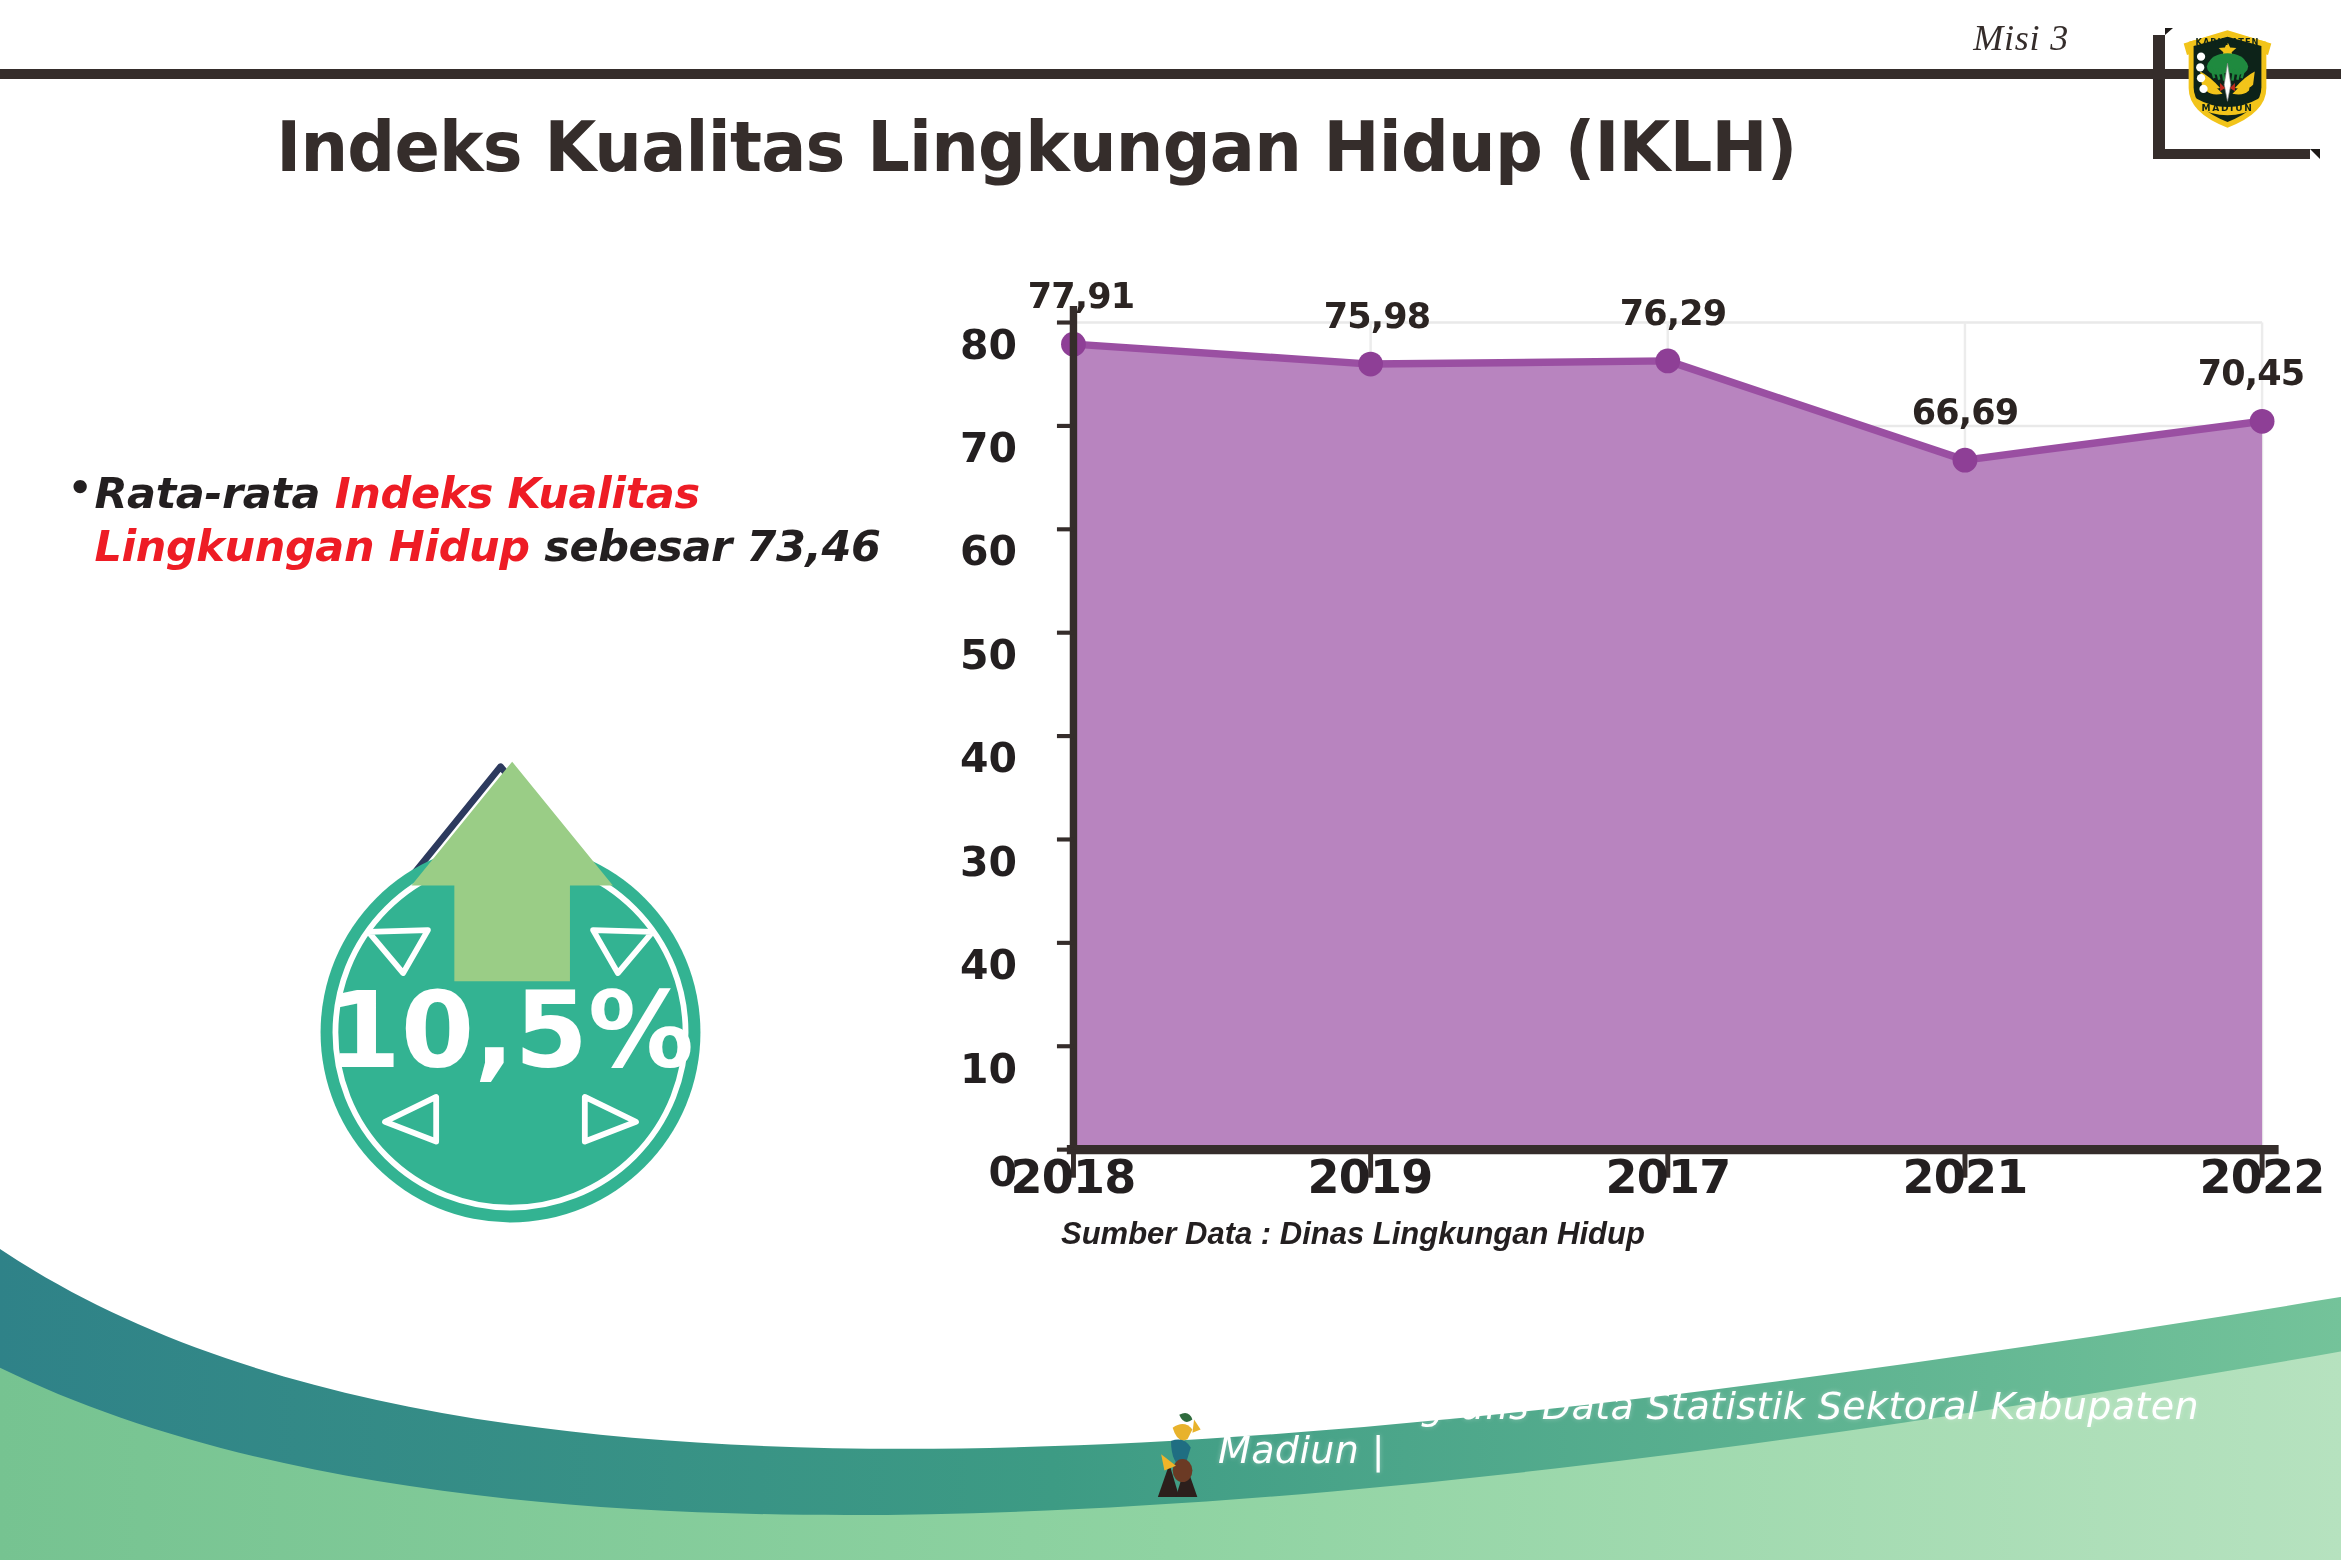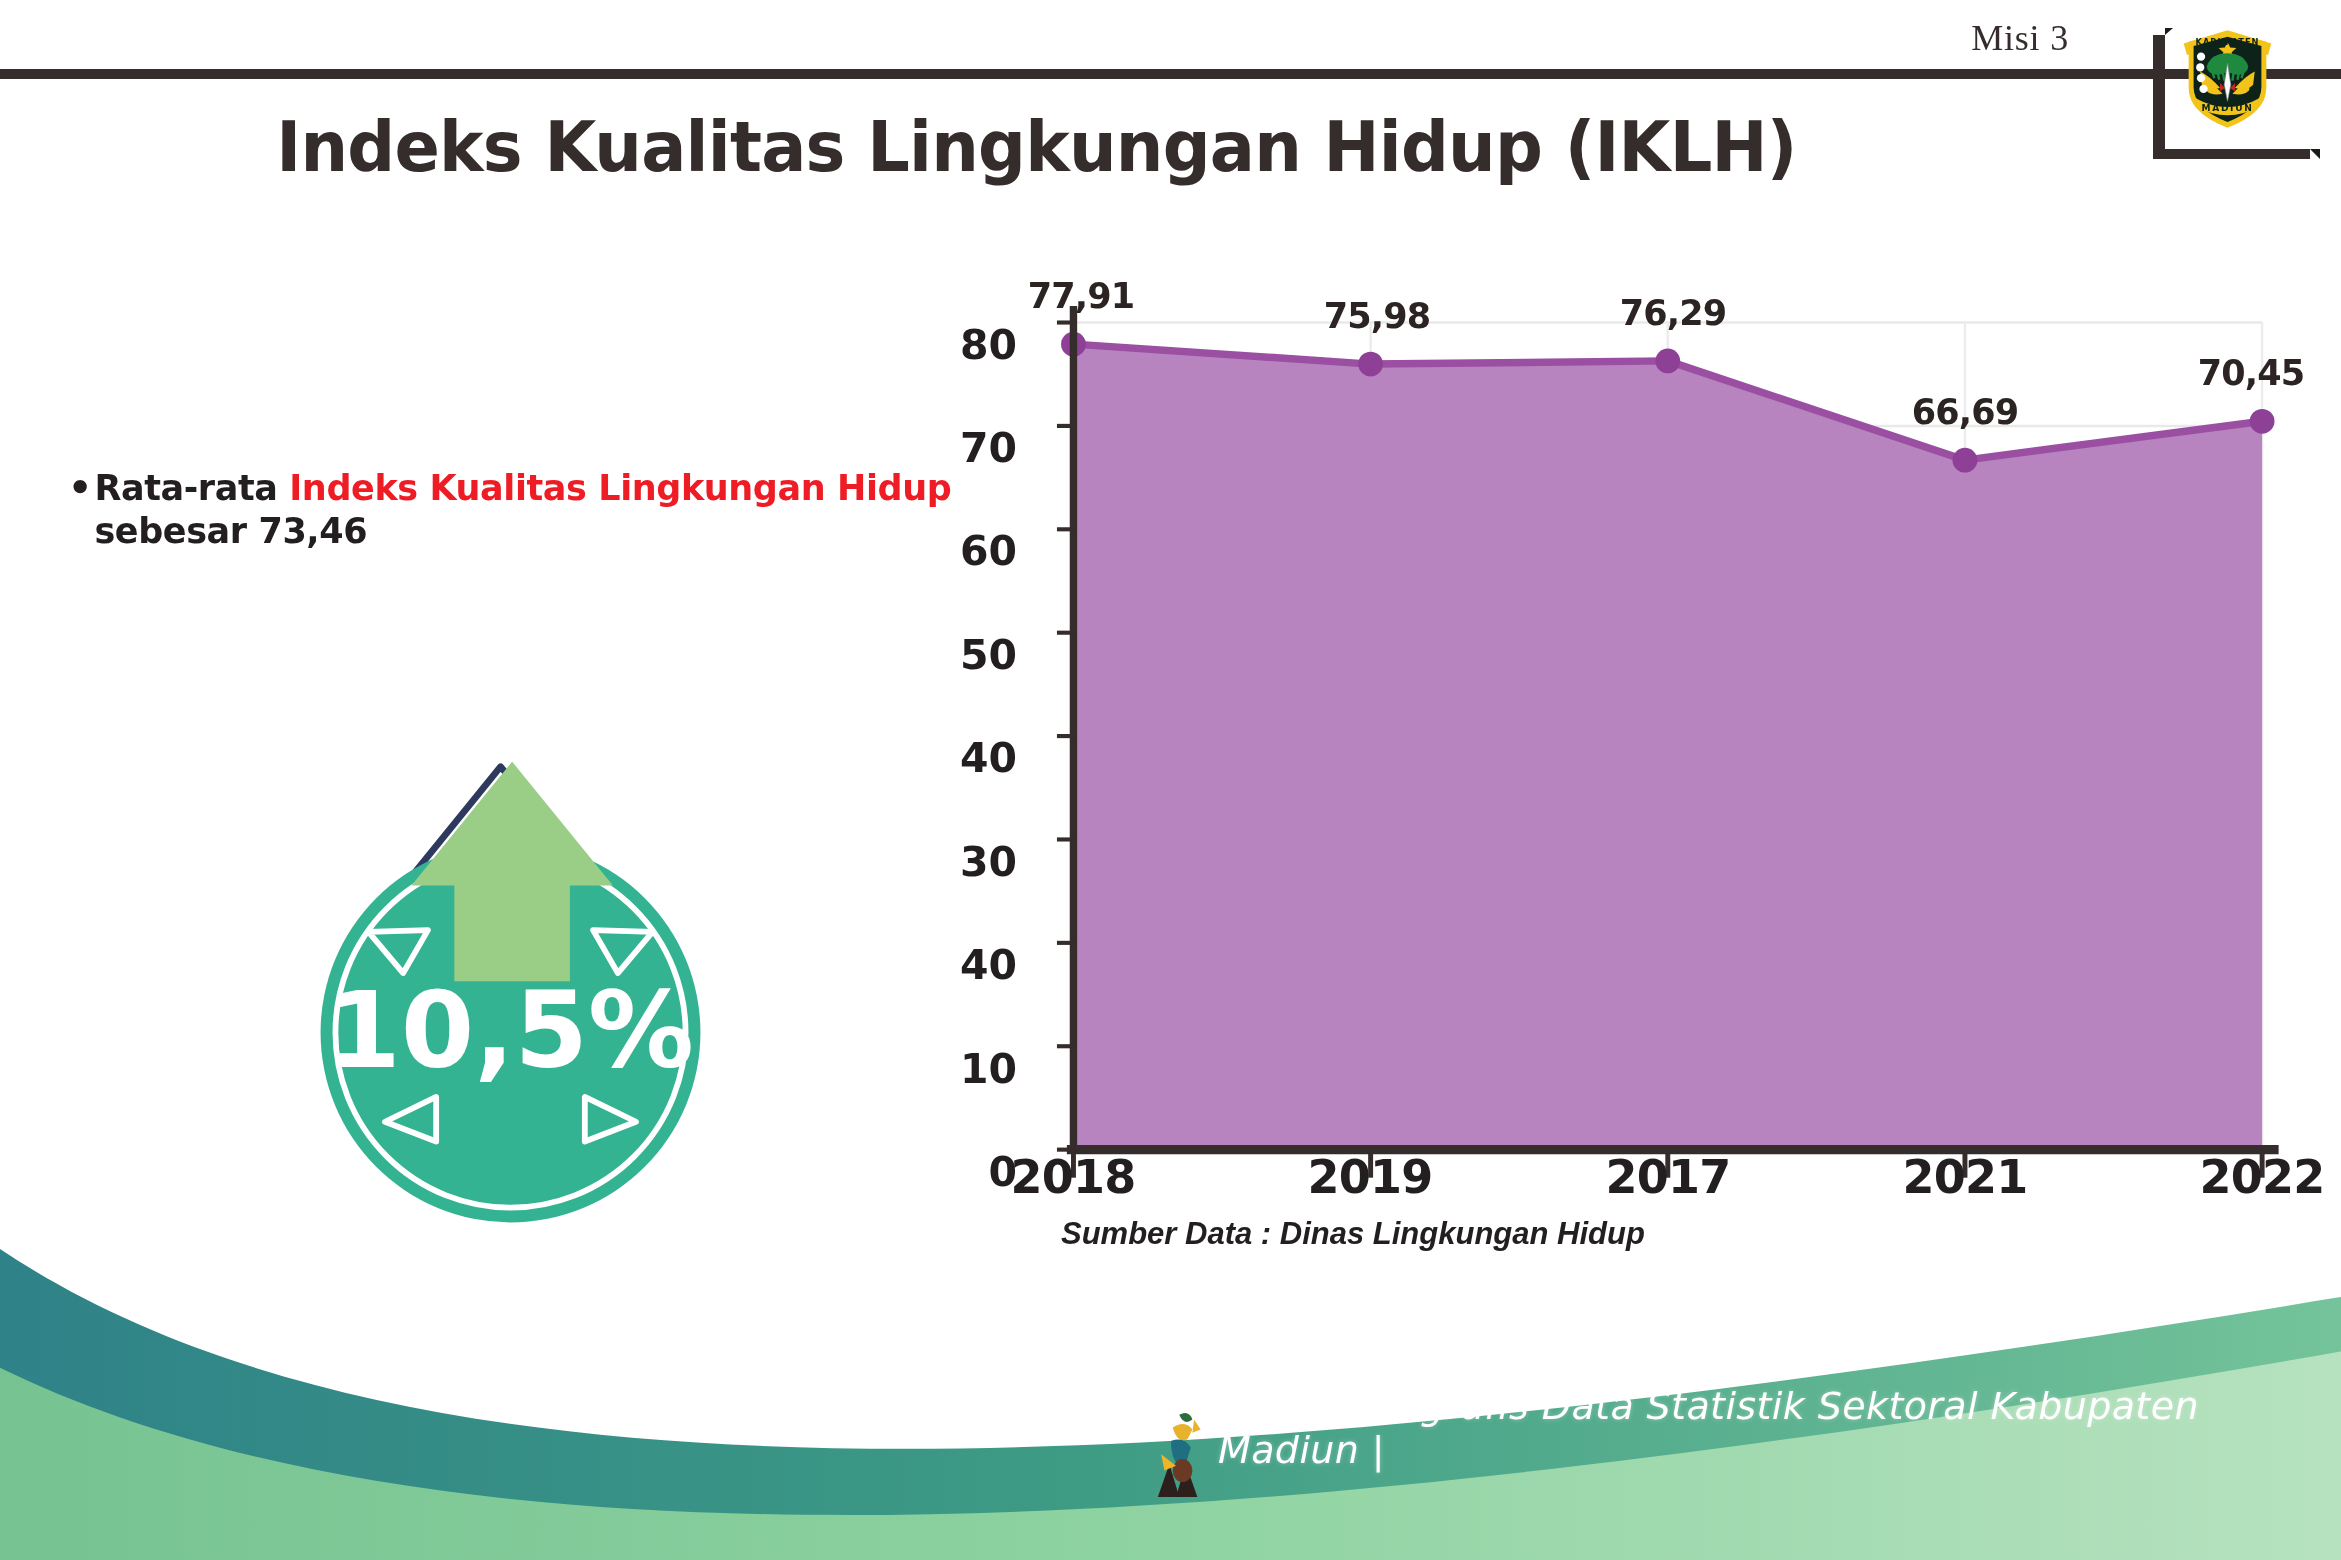--- a/index.html
+++ b/index.html
@@ -11,21 +11,21 @@
     overflow:hidden;
   }
 
   
   #header-rule {
     position:absolute; left:0; top:69px; width:2342px; height:10px;
     background:#352d2b;
   }
   #misi-label {
     position:absolute; right:273px; top:16.5px;
-    font-size:36px; color:#352d2b;
+    font-size:36px; font-style:italic; color:#352d2b;
     font-family:"Liberation Serif", serif;
     letter-spacing:0.8px;
   }
   
   #header-bracket-vert {
     position:absolute; left:2153px; top:35px; width:11.6px; height:124px;
     background:#352d2b;
   }
   #header-bracket-vert::after{
     content:""; position:absolute; left:11.6px; top:-7.4px;
@@ -56,23 +56,24 @@
     font-family:"DejaVu Sans", sans-serif;
     letter-spacing:-0.8px;
     text-shadow:2.5px 1.7px 0 rgba(255,255,255,0.0);
     transform:scaleX(0.97);
   }
 
   
   #bullets { position:absolute; left:68px; top:467px; width:900px; }
   .bullet {
     position:relative; padding-left:26.4px; margin-bottom:48px;
-    font-size:35px; line-height:1.24; color:#231f20;
+    font-size:43px; line-height:1.24; color:#231f20;
     font-family:"DejaVu Sans", sans-serif; font-weight:600;
     letter-spacing:-0.4px;
+    font-style:italic;
   }
   .bullet::before {
     content:"\2022"; position:absolute; left:0; top:-1.7px;
     font-size:38px; color:#231f20;
   }
   .hl { color:#ee1c25; }
 
   
   #badge-wrap { position:absolute; left:304px; top:727px; width:413px; height:512px; }
 

